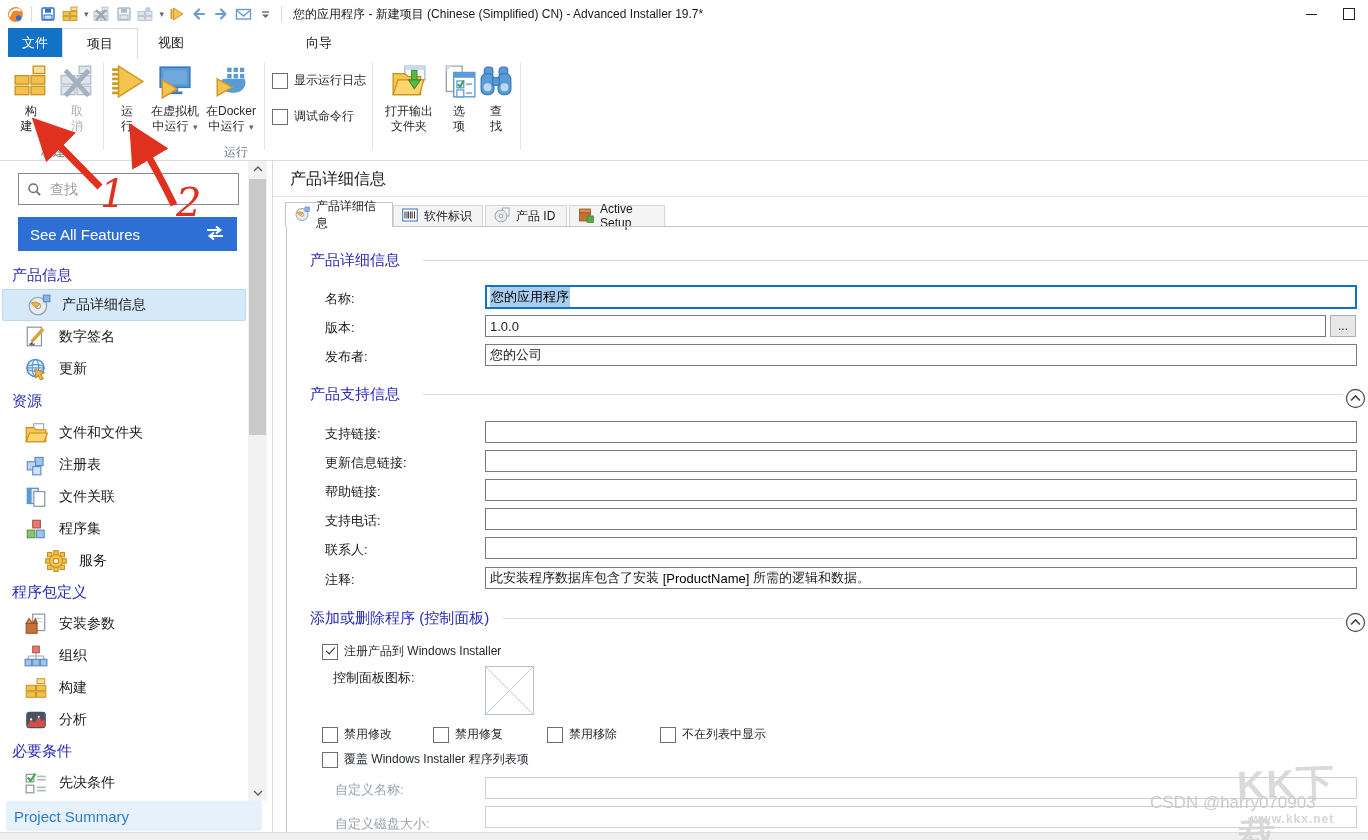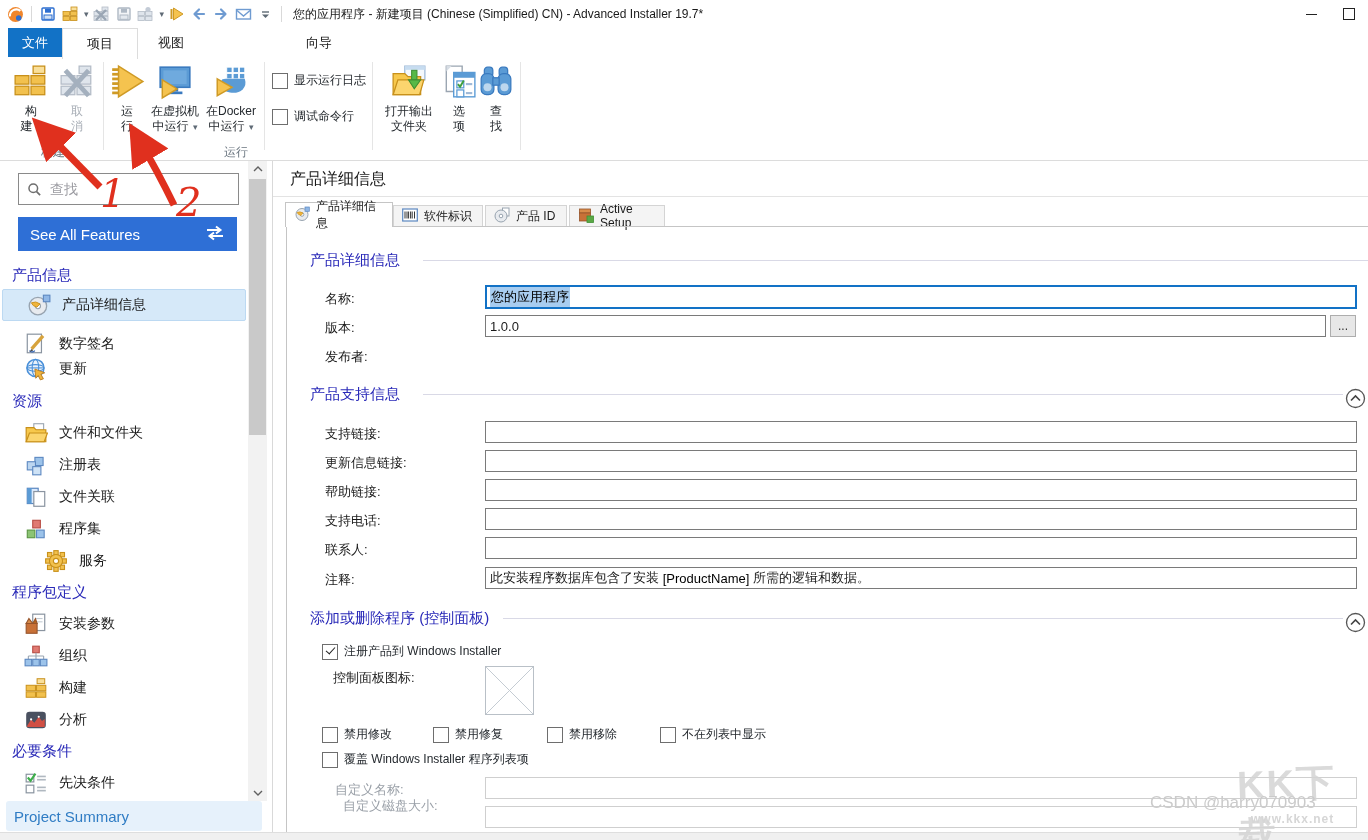--- a/index.html
+++ b/index.html
@@ -380,21 +380,21 @@
       <span class="sb-ico">
         <svg width="24" height="24" viewBox="0 0 22 22">
             <circle cx="10" cy="12" r="8" fill="#e8ebef" stroke="#97a3af" stroke-width="1.2"></circle>
             <circle cx="10" cy="12" r="2.4" fill="#fff" stroke="#97a3af"></circle>
             <rect x="15" y="2" width="6" height="6" fill="#8fb7e6" stroke="#5b87c0"></rect>
             <path d="M4 9 Q8 7 12 10 L9 13 Q5 12 4 9 Z" fill="#f0b43c" stroke="#c8901a" stroke-width="0.8"></path>
           </svg>
       </span>
       <span>产品详细信息</span>
     </div>
-    <div class="sb-item" style="top:160px;margin-top:7px;">
+    <div class="sb-item" style="top:160px;">
       <span class="sb-ico">
         <svg width="24" height="24" viewBox="0 0 22 22">
             <rect x="3" y="2" width="13" height="17" fill="#fff" stroke="#8a94a0" stroke-width="1.1"></rect>
             <path d="M5 17 q2.5 2.5 5 0" stroke="#2a5db0" stroke-width="1" fill="none"></path>
             <line x1="7" y1="15.5" x2="17.5" y2="3.5" stroke="#d7a33c" stroke-width="3"></line>
             <polygon points="5,18 7,15.5 8.6,16.9" fill="#4a4a4a"></polygon>
           </svg>
       </span>
       <span>数字签名</span>
     </div>
@@ -627,20 +627,21 @@
     <div class="flabel" style="left:52px;top:129px;">名称:</div>
     <div class="namefield" style="left:212px;top:124px;width:872px;">
       <span class="selhl">您的应用程序</span>
     </div>
 
     <div class="flabel" style="left:52px;top:158px;">版本:</div>
     <input class="tfield" style="left: 212px; top: 154px; width: 841px;" value="1.0.0">
     <div class="browse-btn" style="left:1057px;top:154px;">...</div>
 
     <div class="flabel" style="left:52px;top:187px;">发布者:</div>
+    <input class="tfield" style="left: 212px; top: 183px; width: 872px;" value="您的公司">
 
     <div class="sec-hdr" style="left:37px;top:224px;">产品支持信息</div>
     <div class="sec-line" style="left:150px;top:233px;width:920px;"></div>
     <div class="collapse" style="left:1072px;top:227px;">
       <svg width="21" height="21" viewBox="0 0 21 21">
           <circle cx="10.5" cy="10.5" r="9" fill="#fff" stroke="#555" stroke-width="1.3"></circle>
           <path d="M6 12.5 L10.5 8 L15 12.5" stroke="#444" stroke-width="1.6" fill="none"></path>
         </svg>
     </div>
 
@@ -699,21 +700,21 @@
       <span>不在列表中显示</span>
     </div>
 
     <div class="rcb" style="left:49px;top:590px;position:absolute;">
       <span class="cbx"></span>
       <span>覆盖 Windows Installer 程序列表项</span>
     </div>
 
     <div class="flabel gray" style="left:62px;top:620px;">自定义名称:</div>
     <input class="tfield gray" style="left: 212px; top: 616px; width: 872px;" disabled="">
-    <div class="flabel gray" style="left:62px;top:636px;margin-left:8px;">自定义磁盘大小:</div>
+    <div class="flabel gray" style="left:62px;top:654px;">自定义磁盘大小:</div>
     <input class="tfield gray" style="left: 212px; top: 645px; width: 872px;" disabled="">
   </div>
 
   <div id="bottom-strip"></div>
 
   <div id="wm-logo">KK下载</div>
   <div id="wm-csdn">CSDN @harry070903</div>
   <div id="wm-site">www.kkx.net</div>
 
   <svg id="annot">

